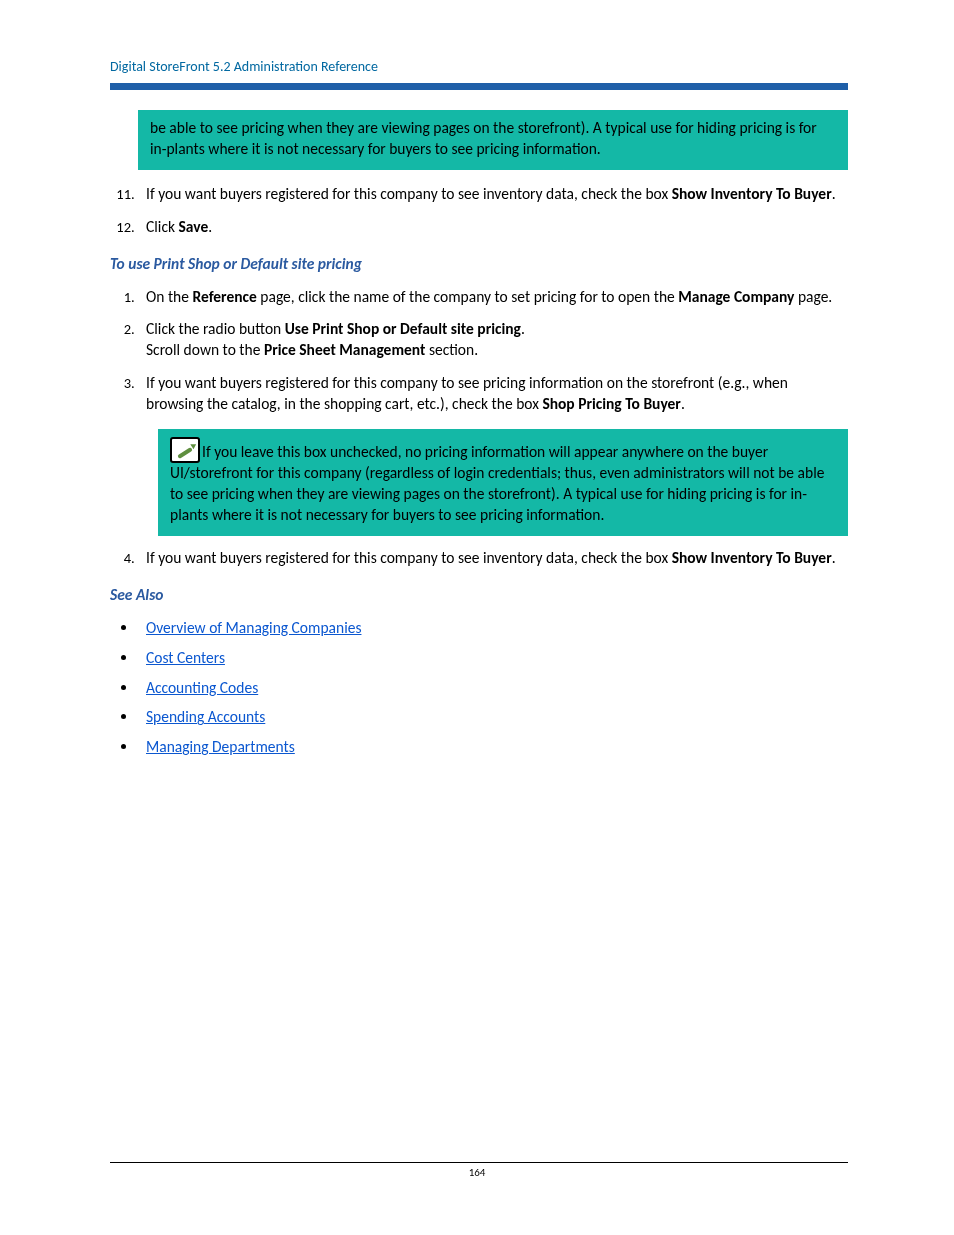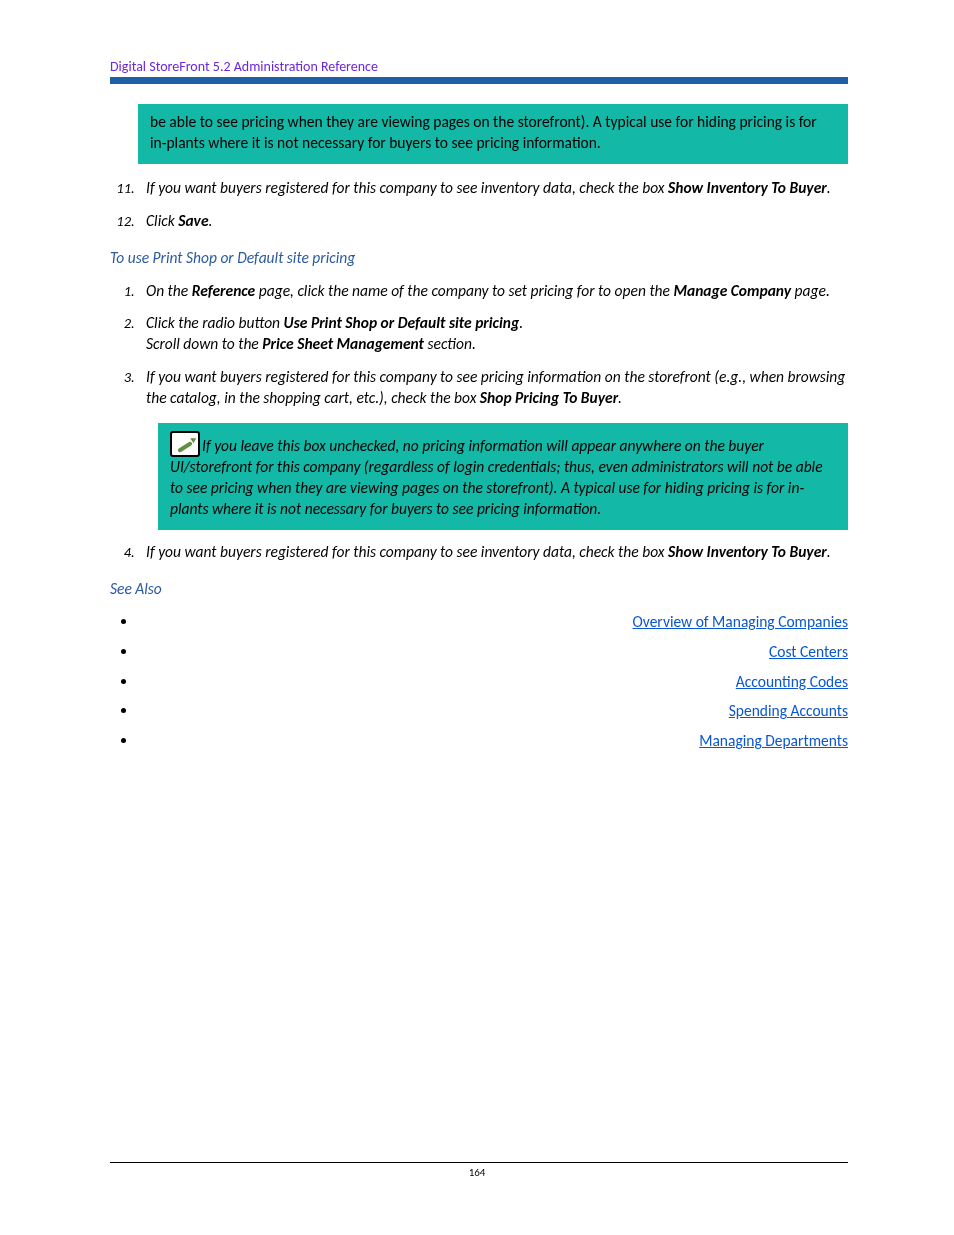--- a/index.html
+++ b/index.html
@@ -13,21 +13,22 @@
     line-height: 1.35;
   }
   .page {
     width: 954px;
     height: 1235px;
     position: relative;
     padding: 58px 106px 0 110px;
   }
   .running-head {
     font-size: 14px;
-    color: #6d28d9;
+    color: #0369a1;
+    margin-bottom: 6px;
   }
   .blue-rule {
     height: 7px;
     background: #1f5fa8;
     margin-bottom: 20px;
   }
   .note-box {
     background: #14b8a6;
     padding: 8px 12px 10px 12px;
     margin: 0 0 14px 28px;
@@ -61,40 +62,38 @@
     left: 19px; top: 4px;
     width: 0; height: 0;
     border-left: 3px solid transparent;
     border-right: 3px solid transparent;
     border-bottom: 5px solid #5f8f3f;
     transform: rotate(58deg);
   }
   ol.steps {
     margin: 0 0 14px 0;
     padding-left: 28px;
-    font-style: italic;
   }
   ol.steps > li {
     padding-left: 8px;
     margin-bottom: 12px;
   }
   ol.steps > li::marker {
     font-size: 14.5px;
   }
   .subhead {
     color: #2b5aa0;
     font-style: italic;
-    font-weight: normal;
+    font-weight: bold;
     font-size: 15.5px;
     margin: 16px 0 12px 0;
   }
   ul.links {
     margin: 6px 0 0 0;
     padding-left: 28px;
-    text-align: right;
   }
   ul.links li {
     margin-bottom: 9px;
     padding-left: 8px;
   }
   a.doclink {
     color: #0b57d0;
     text-decoration: underline;
     cursor: pointer;
   }

